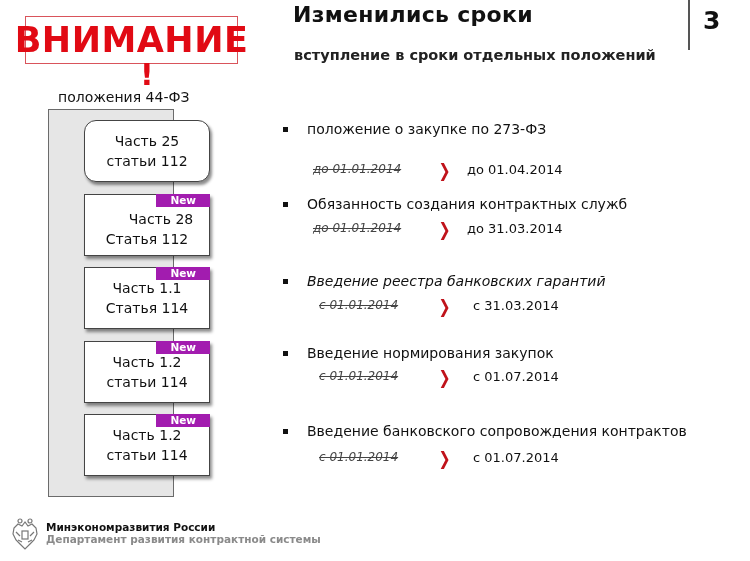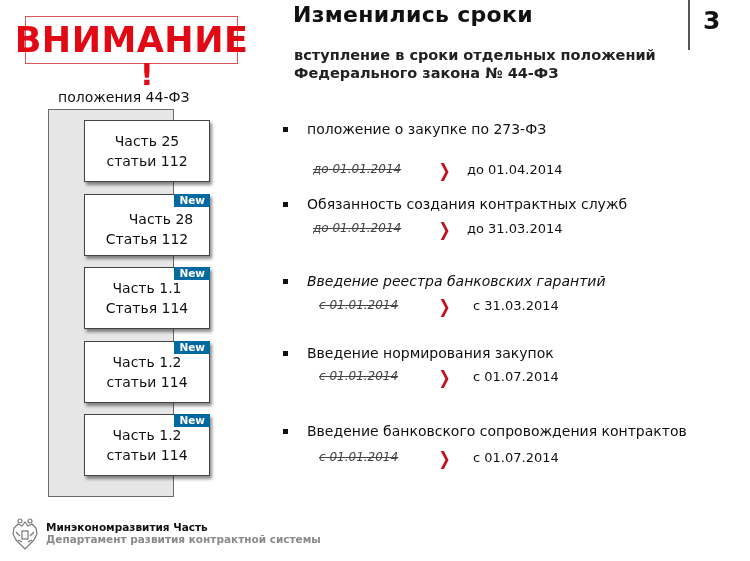--- a/index.html
+++ b/index.html
@@ -49,22 +49,22 @@
     background: #e6e6e6; border: 1px solid #6b6b6b; box-sizing: border-box;
   }
   .card {
     left: 84px; width: 126px; height: 62px; background: #fff;
     border: 1px solid #444; box-sizing: border-box;
     box-shadow: 2px 3px 3px rgba(0,0,0,0.45);
     display: flex; flex-direction: column; align-items: center; justify-content: center;
     font-size: 14px; line-height: 20px; color: #111; text-align: center;
   }
   .new-badge {
-    position: absolute; right: -1px; top: -1px; background: #0369a1; color: #fff;
-    font-size: 10.5px; font-weight: bold; padding: 0 5px; line-height: 13px;
+    position: absolute; right: -1px; top: -1px; background: #a21caf; color: #fff;
+    font-size: 10.5px; font-weight: bold; padding: 0 14px; line-height: 13px;
     font-family: "DejaVu Sans", sans-serif;
   }
 
   
   .item { left: 283px; font-size: 14px; color: #111; line-height: 20px; }
   .bullet {
     position: absolute; left: 0; top: 8px; width: 5px; height: 5px; background: #111;
   }
   .item-text { margin-left: 24px; white-space: nowrap; }
   .old-date {
@@ -88,29 +88,28 @@
 <body>
 
 <div class="abs attention-box">
   <span class="attention-text">ВНИМАНИЕ</span>
 </div>
 <div class="abs exclaim">!</div>
 
 <div class="abs title">Изменились сроки</div>
 <div class="abs subtitle">
   <div>вступление в сроки отдельных положений</div>
-  <div>Федерального закона № 44-ФЗ</div>
 </div>
 <div class="abs divider"></div>
 <div class="abs page-num">3</div>
 
 <div class="abs gray-panel"></div>
 <div class="abs col-label">положения 44-ФЗ</div>
 
-<div class="abs card" style="top:120px;">
+<div class="abs card" style="top:120px;border-radius:12px;">
   <div>Часть 25</div>
   <div>статьи 112</div>
 </div>
 <div class="abs card" style="top:194px;">
   <span class="new-badge">New</span>
   <div style="margin-top:8px;margin-left:28px;">Часть 28</div>
   <div>Статья 112</div>
 </div>
 <div class="abs card" style="top:267px;">
   <span class="new-badge">New</span>
@@ -180,14 +179,14 @@
 
 <svg class="abs emblem" viewBox="0 0 30 34">
   <g fill="none" stroke="#777" stroke-width="1.2">
     <path d="M15 4 L12 8 L8 6 L4 10 L3 16 L6 22 L10 26 L15 31 L20 26 L24 22 L27 16 L26 10 L22 6 L18 8 Z"></path>
     <circle cx="10" cy="3" r="2"></circle>
     <circle cx="20" cy="3" r="2"></circle>
     <rect x="12" y="13" width="6" height="8"></rect>
     <path d="M6 14 L10 18 M24 14 L20 18 M8 22 L12 24 M22 22 L18 24"></path>
   </g>
 </svg>
-<div class="abs footer-1">Минэкономразвития Часть</div>
+<div class="abs footer-1">Минэкономразвития России</div>
 <div class="abs footer-2">Департамент развития контрактной системы</div>
 
 </body></html>

